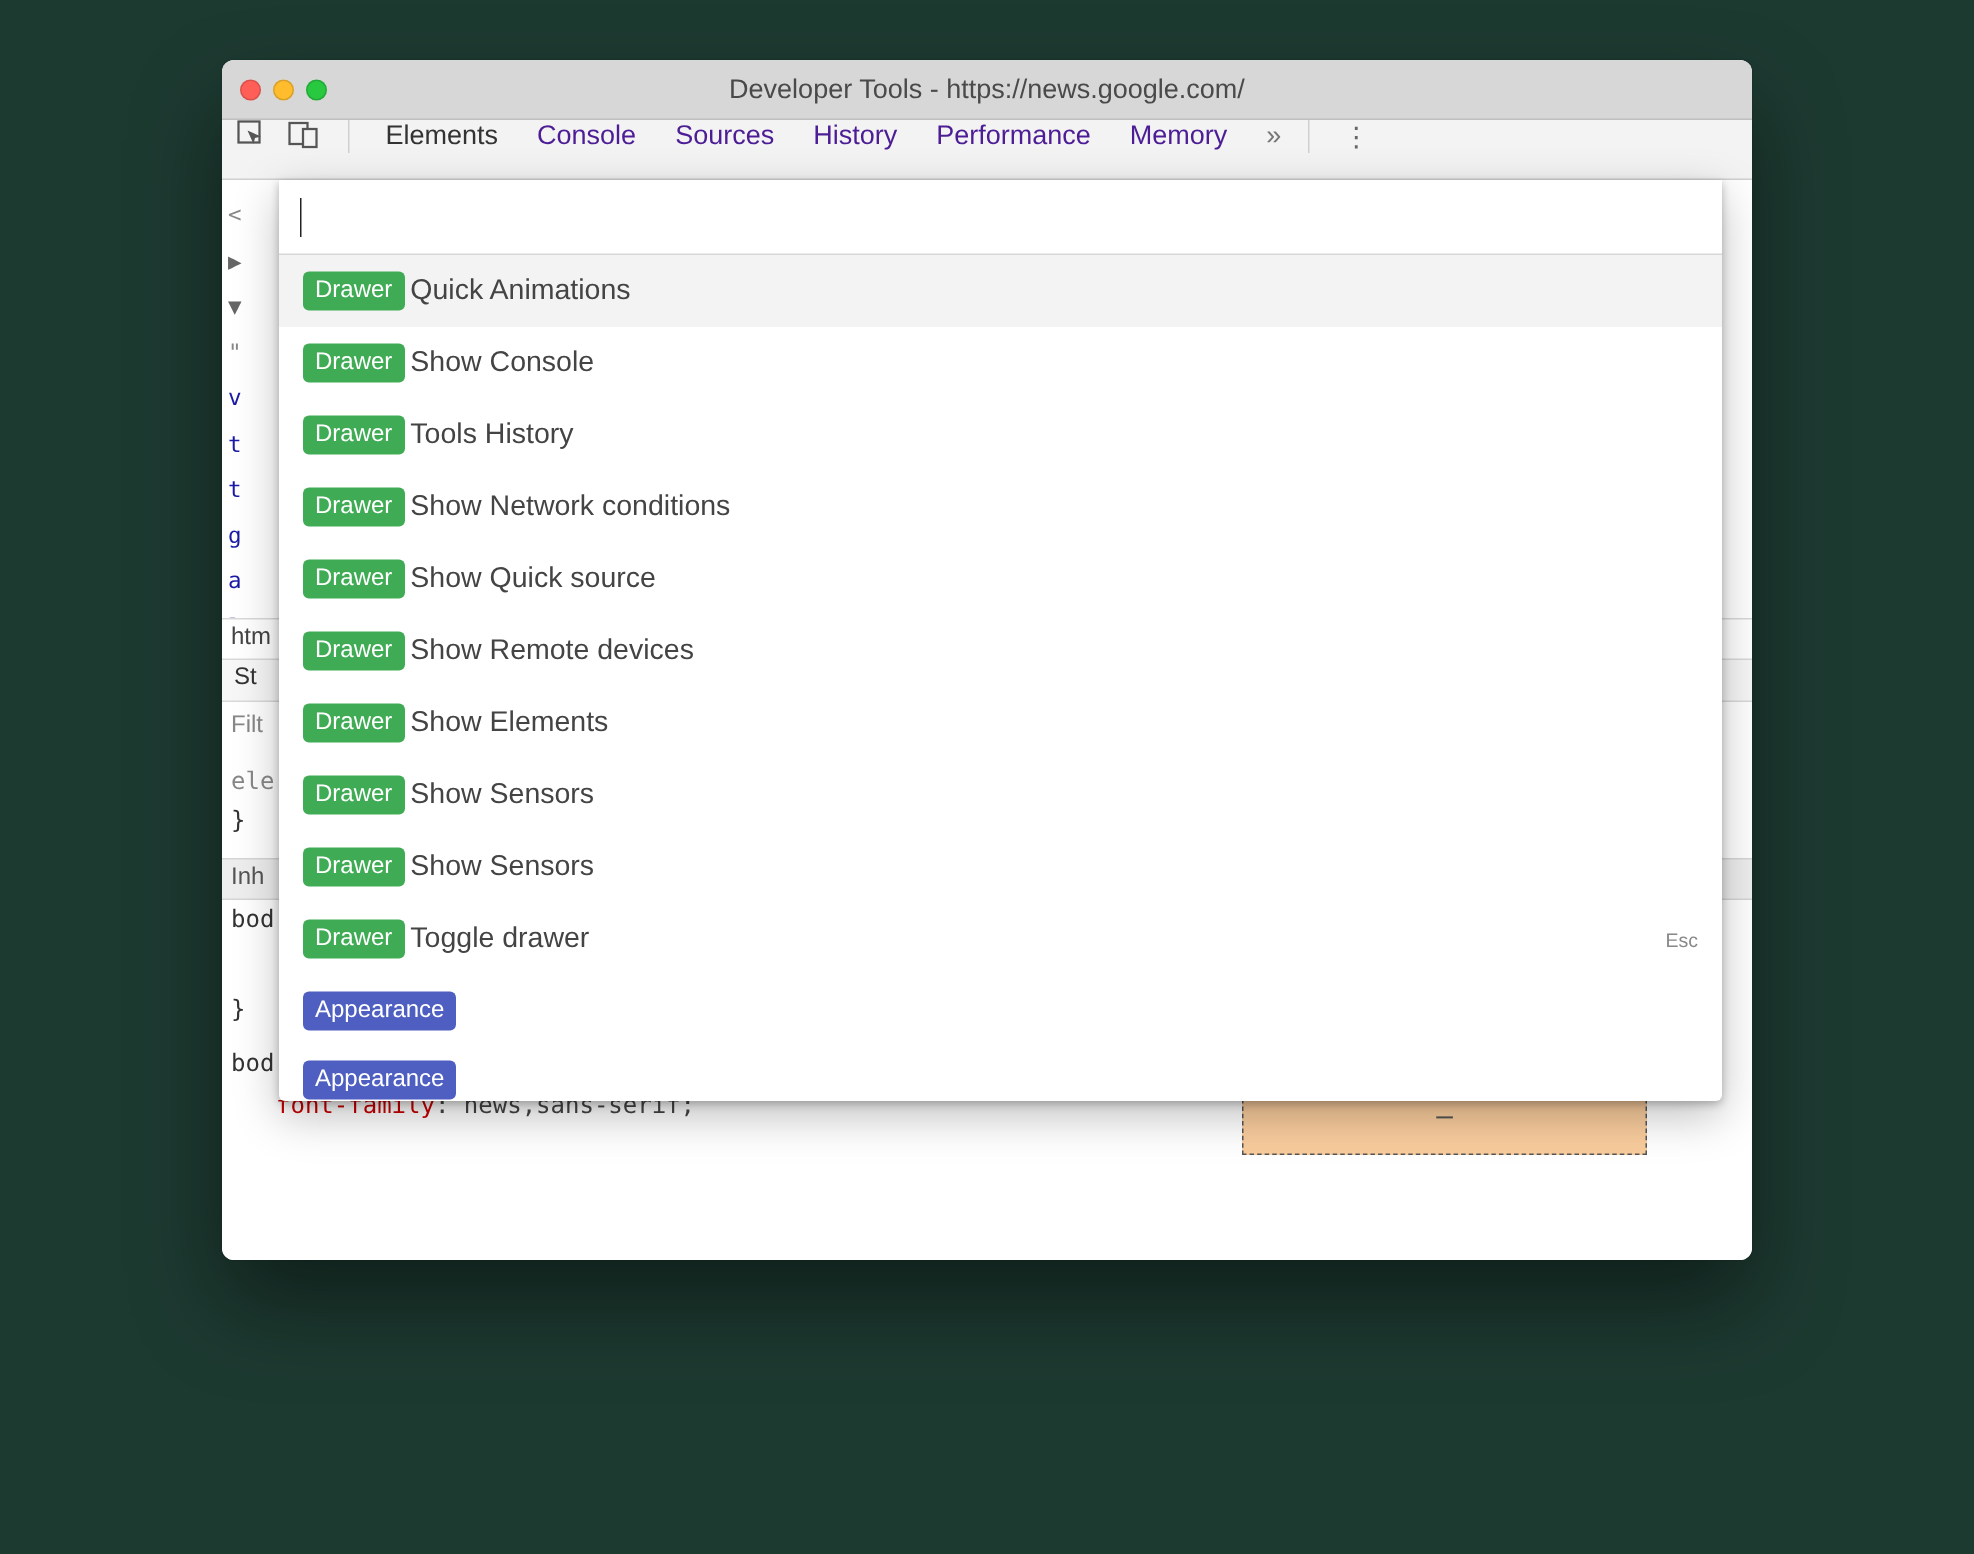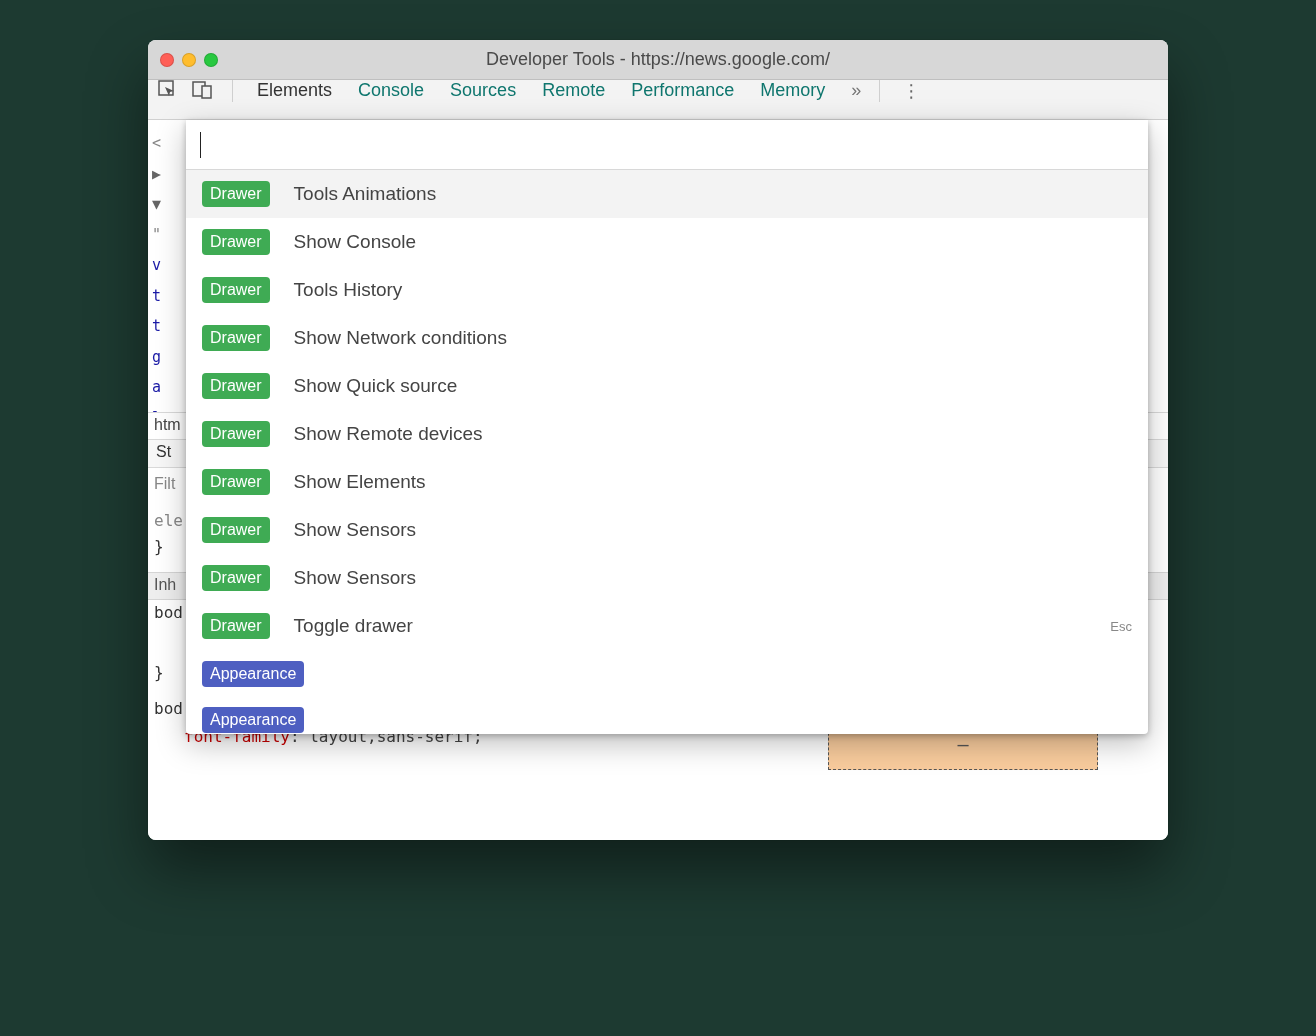--- a/index.html
+++ b/index.html
@@ -51,21 +51,21 @@
     align-items: flex-start;
     padding: 0 10px;
     gap: 14px;
     font-size: 18px;
     color: #555;
   }
   .toolbar .divider {
     width: 1px; height: 22px; background: #cfcfcf; margin: 0 4px;
   }
   .tabs { display: flex; gap: 26px; align-items: center; margin-left: 6px; }
-  .tabs .tab { color: #0f766e; cursor: default; }
+  .tabs .tab { color: #4c1d95; cursor: default; }
   .tabs .tab.active { color: #333; }
   .more { color: #777; }
   .kebab { margin-left: 4px; color: #666; font-size: 18px; letter-spacing: 1px; }
   .inspect-icon svg, .device-icon svg { display: block; }
 
   .body {
     position: relative;
     height: 720px;
     background: #fff;
   }
@@ -152,21 +152,21 @@
   .cmd-item.lastcut { border-bottom:none; padding-bottom: 0; min-height: 36px; }
   .badge {
     display: inline-flex;
     align-items: center;
     justify-content: center;
     height: 26px;
     padding: 0 8px;
     border-radius: 4px;
     color: #fff;
     font-size: 16px;
-    margin-right: 24px;
+    margin-right: 4px;
     font-weight: 500;
     flex-shrink: 0;
   }
   .badge.drawer { background: #3fab54; }
   .badge.appearance { background: #4e5fc1; }
   .cmd-label { flex: 1; }
   .shortcut { color: #888; font-size: 13px; margin-left: 12px; }
 </style>
 </head>
 <body>
@@ -193,21 +193,21 @@
       <svg width="22" height="20" viewBox="0 0 22 20">
           <rect x="1" y="2" width="12" height="14" fill="none" stroke="#555" stroke-width="1.5"></rect>
           <rect x="10" y="6" width="9" height="12" fill="#f3f3f3" stroke="#555" stroke-width="1.5"></rect>
         </svg>
     </span>
     <div class="divider"></div>
     <div class="tabs">
       <span class="tab active">Elements</span>
       <span class="tab">Console</span>
       <span class="tab">Sources</span>
-      <span class="tab">Remote</span>
+      <span class="tab">History</span>
       <span class="tab">Performance</span>
       <span class="tab">Memory</span>
       <span class="more">»</span>
     </div>
     <div class="divider"></div>
     <span class="kebab">⋮</span>
   </div>
 
   <div class="body">
 
@@ -229,37 +229,37 @@
     <div class="ghost-row ghost-bar-filter">Filt</div>
     <div class="ghost-row ghost-bar-3">ele</div>
     <div class="ghost-row ghost-bar-4">}</div>
     <div class="ghost-row ghost-bar-5">Inh</div>
     <div class="ghost-row ghost-bar-6">bod</div>
     <div class="ghost-row ghost-bar-7">}</div>
     <div class="ghost-row ghost-bar-8">
       <span>bod</span>
     </div>
     <div class="ghost-row" style="top:604px;background:#fff;border:none;font-family:Menlo,monospace;">
-      <span class="css-line"><span class="css-prop">font-family</span><span>: layout,sans-serif;</span></span>
+      <span class="css-line"><span class="css-prop">font-family</span><span>: news,sans-serif;</span></span>
     </div>
 
     <div class="box-model">
       <div class="inner"></div>
       <span class="dash">–</span>
     </div>
 
     <div class="cmd-panel">
       <div class="cmd-input">
         <span class="cursor"></span>
         <span></span>
       </div>
       <div class="cmd-list" id="cmd-list">
           <div class="cmd-item highlight">
             <span class="badge drawer">Drawer</span>
-            <span class="cmd-label">Tools Animations</span>
+            <span class="cmd-label">Quick Animations</span>
           </div>
           <div class="cmd-item">
             <span class="badge drawer">Drawer</span>
             <span class="cmd-label">Show Console</span>
           </div>
           <div class="cmd-item">
             <span class="badge drawer">Drawer</span>
             <span class="cmd-label">Tools History</span>
           </div>
           <div class="cmd-item">

